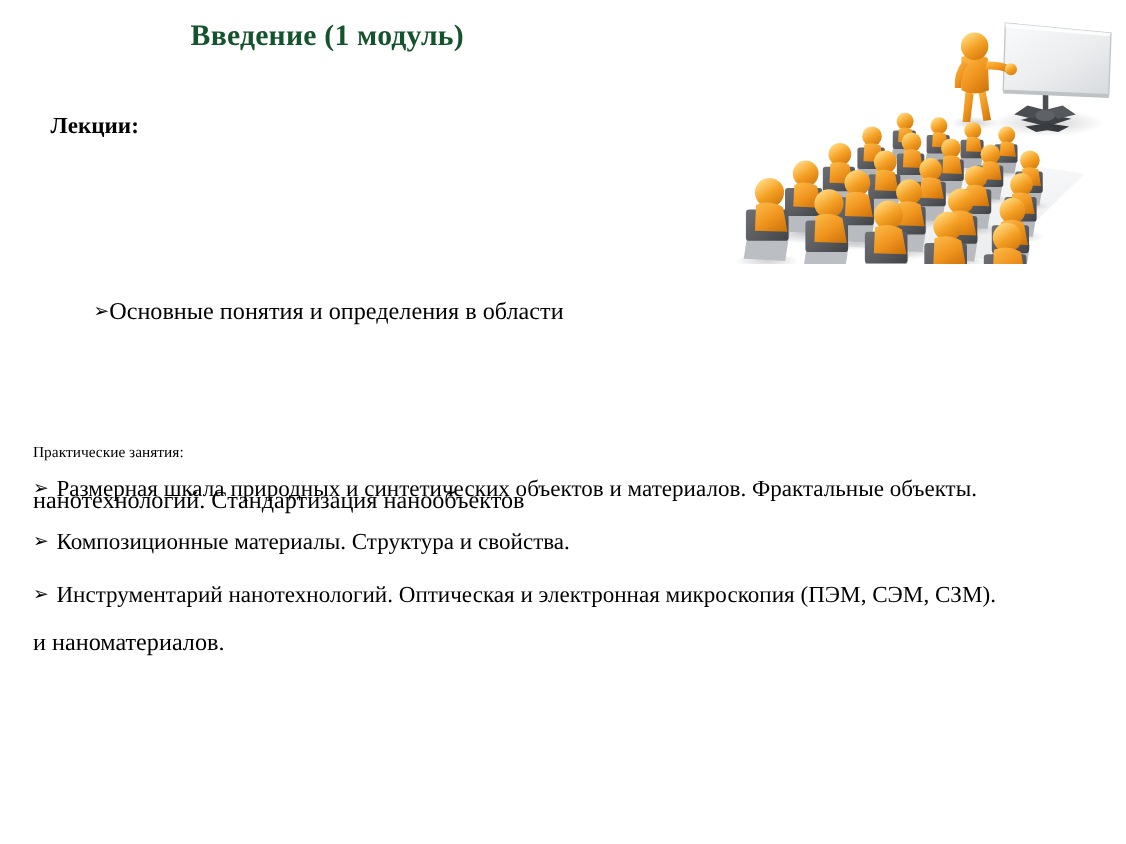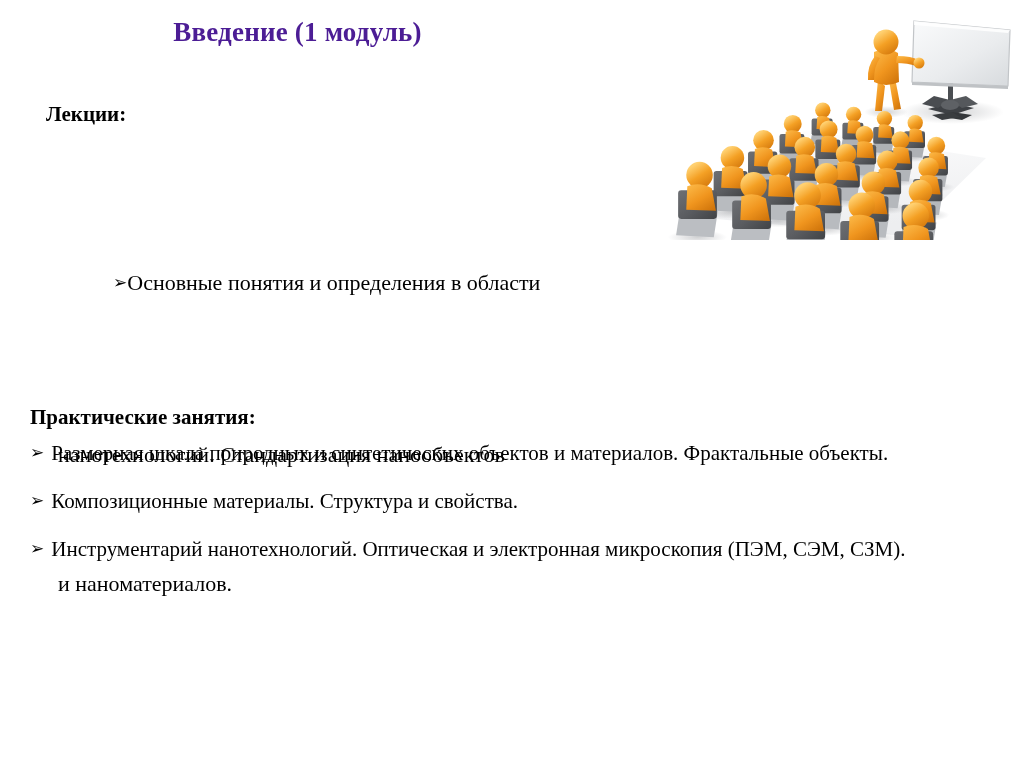--- a/index.html
+++ b/index.html
@@ -26,21 +26,21 @@
   
   .slide-title {
     position: absolute;
     left: 0;
     top: 16px;
     width: 595px;
     text-align: center;
     font-size: 27px;
     font-weight: bold;
     letter-spacing: 0.2px;
-    color: #4c1d95;
+    color: #14532d;
     line-height: 1.2;
     white-space: nowrap;
   }
 
   
   .body-text {
     position: absolute;
     left: 30px;
     top: 100px;
     width: 880px;
@@ -59,33 +59,33 @@
   }
 
   .para {
     font-size: 22px;
     line-height: 43px;
     margin: 0;
     white-space: pre-wrap;
   }
 
   
-  .lect-line { display: block; margin-left: 28px; }
+  .lect-line { display: block; }
 
   
   .practice-block {
     position: absolute;
     left: 30px;
     top: 403px;
     width: 900px;
   }
 
   .practice-heading {
-    font-size: 21px;
-    font-weight: bold;
+    font-size: 14px;
+    font-weight: normal;
     line-height: 1.35;
     margin: 0 0 7px 0;
   }
 
   .practice-item {
     font-size: 21px;
     line-height: 31px;
     margin: 0 0 17px 0;
   }
   .practice-item:last-child { margin-bottom: 0; }

